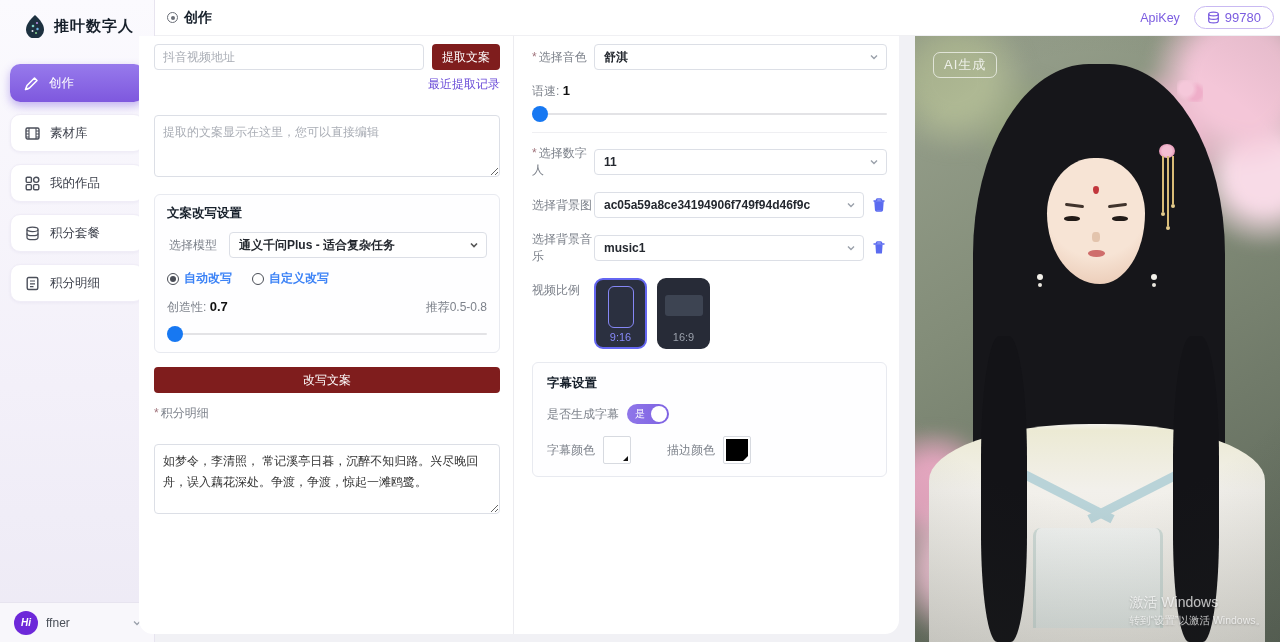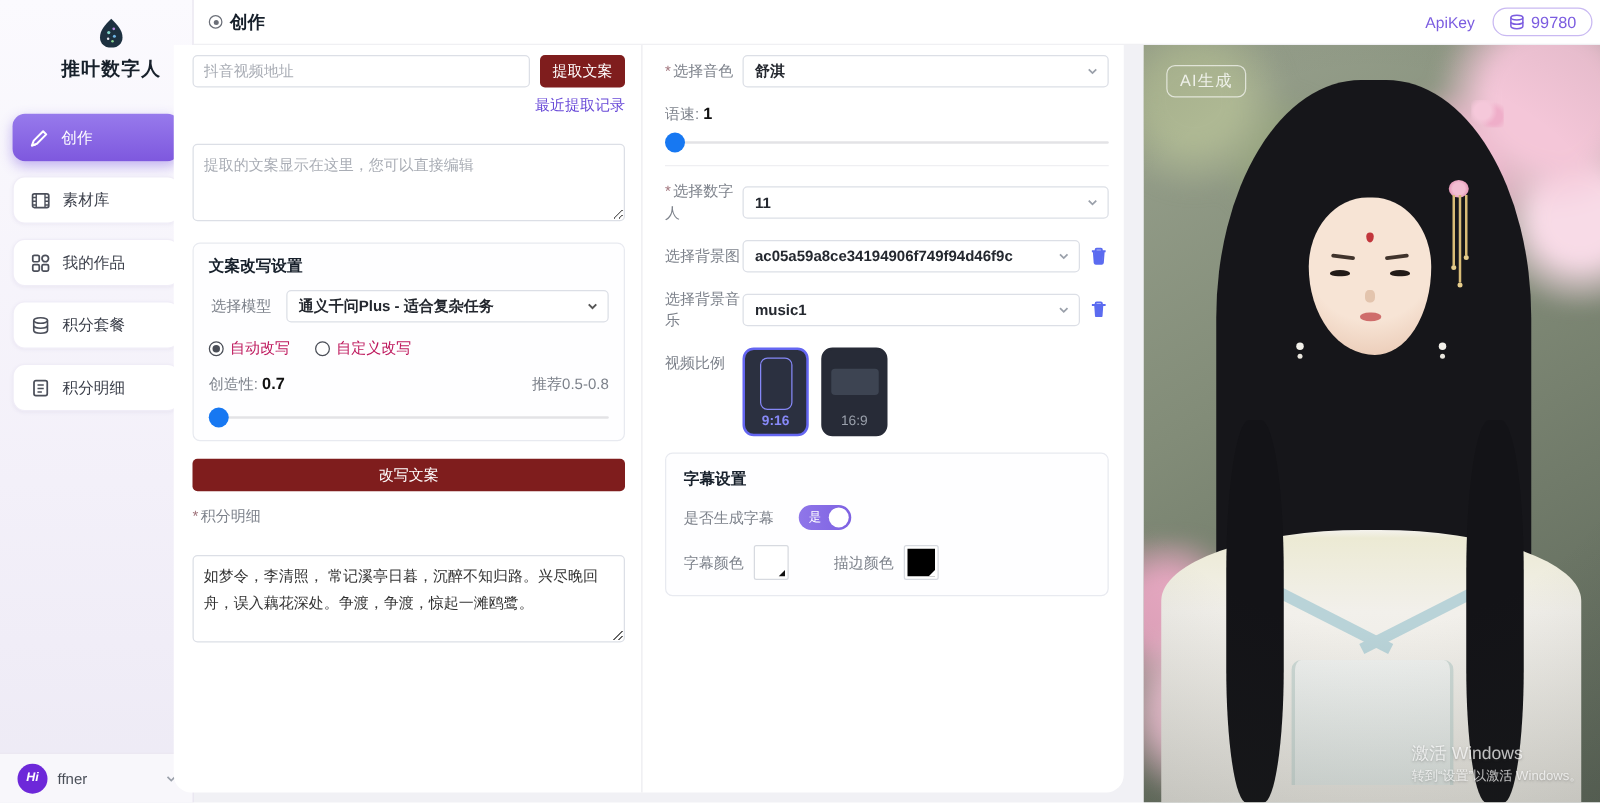--- a/index.html
+++ b/index.html
@@ -1,21 +1,21 @@
 <!DOCTYPE html>
 <html><head>
 <meta charset="utf-8">
 <style>
   * { margin:0; padding:0; box-sizing:border-box; }
   html,body { width:1280px; height:642px; overflow:hidden; }
   body { font-family:"Liberation Sans","DejaVu Sans",sans-serif; background:#f1f1f5; position:relative; font-size:12px; color:#1f2329; }
 
   
   .sidebar { position:absolute; left:0; top:0; width:155px; height:642px; background:linear-gradient(180deg,#fbfafe 0%,#f3f0f9 60%,#edeaf5 100%); border-right:1px solid #e7e4ef; }
-  .logo-row { display:flex; align-items:center; gap:8px; padding:14px 0 12px 24px;flex-direction:column; }
+  .logo-row { display:flex; align-items:center; gap:8px; padding:14px 0 12px 24px; }
   .logo-mark { width:22px; height:24px; }
   .logo-text { font-size:15px; font-weight:bold; color:#17202b; letter-spacing:1px; }
   .nav { padding:14px 10px 0 10px; display:flex; flex-direction:column; gap:12px; }
   .nav-item { height:38px; border-radius:10px; display:flex; align-items:center; gap:10px; padding:0 14px; background:#fff; color:#3b3f4a; box-shadow:0 1px 3px rgba(80,60,140,0.06); border:1px solid #f0edf7; cursor:pointer; }
   .nav-item .ni { width:15px; height:15px; flex:0 0 auto; color:#4b4f5a; }
   .nav-item.active { background:linear-gradient(180deg,#977aec,#7e58de); color:#fff; border:none; box-shadow:0 4px 10px rgba(124,92,224,0.45); }
   .nav-item.active .ni { color:#fff; }
   .nav-label { font-size:12.5px; }
   .user-row { position:absolute; left:0; bottom:0; width:100%; height:40px; border-top:1px solid #e7e4ef; display:flex; align-items:center; padding:0 12px 0 14px; gap:8px; background:rgba(255,255,255,0.6); }
   .avatar { width:24px; height:24px; border-radius:50%; background:#6d28d9; color:#fff; font-size:10px; display:flex; align-items:center; justify-content:center; font-weight:bold;font-style:italic; }
@@ -48,41 +48,41 @@
   .tarea { width:100%; border:1px solid #dcdfe6; border-radius:4px; font-size:12px; color:#333; padding:6px 8px; resize:vertical; font-family:inherit; line-height:1.75; background:#fff; }
   .tarea::placeholder { color:#a9adb5; }
   .panel { border:1px solid #e8eaf0; border-radius:6px; padding:10px 12px; background:#fefeff; }
   .panel-title { font-size:12.5px; font-weight:bold; color:#17202b; }
   .sel { height:26px; border:1px solid #dcdfe6; border-radius:4px; background:#fff; display:flex; align-items:center; padding:0 22px 0 9px; position:relative; cursor:pointer; color:#333; font-size:12px; white-space:nowrap; overflow:hidden; }
   .sel .sel-chev { position:absolute; right:7px; top:50%; transform:translateY(-50%); width:10px; height:10px; color:#9aa0aa; }
   .sel.bold { font-weight:bold; color:#24282f; }
   .radio { display:flex; align-items:center; gap:5px; cursor:pointer; }
   .rdot { width:12px; height:12px; border-radius:50%; border:1.5px solid #4a4e57; display:inline-flex; align-items:center; justify-content:center; background:#fff; }
   .radio.on .rdot::after { content:""; width:6px; height:6px; border-radius:50%; background:#4a4e57; }
-  .radio-lbl { font-weight:normal; font-size:12px; color:#be185d; }
+  .radio-lbl { font-weight:bold; font-size:12px; color:#3b82f6; }
   .slider { position:relative; height:16px; cursor:pointer; }
   .slider .track { position:absolute; left:0; right:0; top:7px; height:2px; background:#e3e3e6; border-radius:2px; }
   .slider .thumb { position:absolute; top:0; width:16px; height:16px; border-radius:50%; background:#1778f2; left:0; }
   .val-b { font-weight:bold; color:#111; font-size:13px; }
   .trash-btn { width:16px; height:16px; color:#5b6bf0; cursor:pointer; margin-left:7px; flex:0 0 auto; }
 
   
   .rrow { display:flex; align-items:center; margin-bottom:13px; }
   .rlbl { width:62px; flex:0 0 auto; color:#7d828b; font-size:12px; }
   .rrow .sel { flex:1; }
   .divider { border-top:1px solid #efeff2; margin:2px 0 12px 0; }
 
   
   .ratio-card { width:53px; height:71px; border-radius:9px; position:relative; cursor:pointer; display:flex; flex-direction:column; align-items:center; }
   .ratio-card.sel916 { background:#2b3040; border:2px solid #6466f1; margin-right:10px; }
   .ratio-card.c169 { background:#272b37; border:2px solid #272b37; }
   .phone-shape { width:26px; height:42px; border:1.5px solid #8587f6; border-radius:6px; margin-top:6px; }
   .land-shape { width:38px; height:21px; background:#3d4452; border-radius:3px; margin-top:15px; }
   .ratio-lbl { position:absolute; bottom:4px; font-size:11px; }
-  .ratio-lbl.p { color:#8789f8; font-weight:bold; }
+  .ratio-lbl.p { color:#8789f8; font-weight:normal; }
   .ratio-lbl.g { color:#9aa0ab; }
 
   
   .toggle { width:42px; height:20px; border-radius:10px; background:linear-gradient(90deg,#8f76e9,#7e62e2); position:relative; display:flex; align-items:center; cursor:pointer; }
   .toggle .t-lbl { color:#fff; font-size:10px; margin-left:8px; }
   .toggle .knob { position:absolute; right:2px; top:2px; width:16px; height:16px; background:#fff; border-radius:50%; }
   .swatch { width:28px; height:28px; border:1px solid #d7dae0; background:#fff; border-radius:2px; padding:2px; position:relative; cursor:pointer; }
   .swatch .fill { width:100%; height:100%; }
   .swatch .corner { position:absolute; right:2px; bottom:2px; width:0; height:0; border-left:5px solid transparent; border-bottom:5px solid #111; }
   .swatch.dark .corner { border-bottom-color:#fff; }
@@ -328,21 +328,21 @@
         </div>
         <div class="ratio-card c169">
           <div class="land-shape"></div>
           <span class="ratio-lbl g">16:9</span>
         </div>
       </div>
     </div>
 
     <div class="panel mt6" style="padding:12px 14px;">
       <div class="panel-title">字幕设置</div>
-      <div class="frow mt12" style="gap:20px;">
+      <div class="frow mt12" style="gap:8px;">
         <span class="lbl">是否生成字幕</span>
         <div class="toggle">
           <span class="t-lbl">是</span>
           <span class="knob"></span>
         </div>
       </div>
       <div class="frow mt12" style="gap:8px;">
         <span class="lbl">字幕颜色</span>
         <div class="swatch">
           <div class="fill" style="background:#ffffff;"></div>

